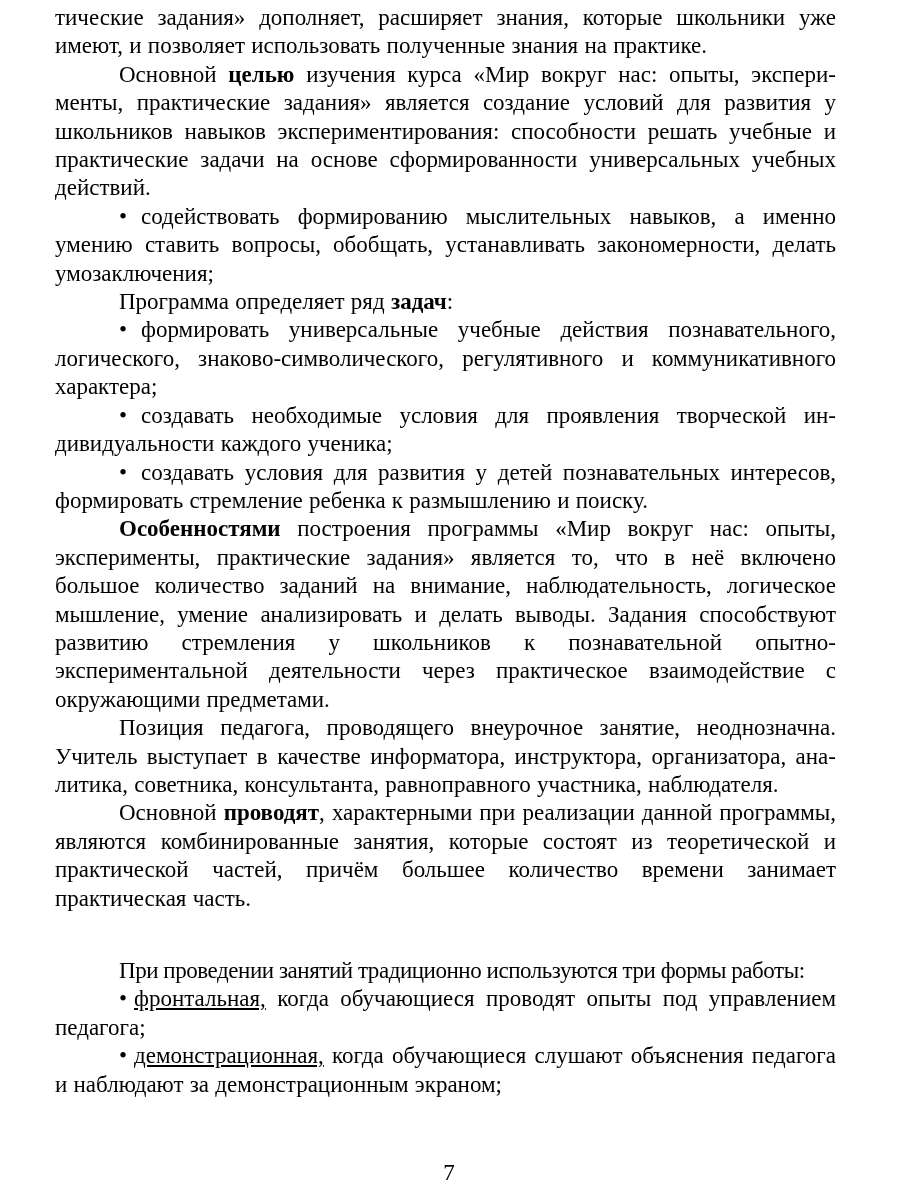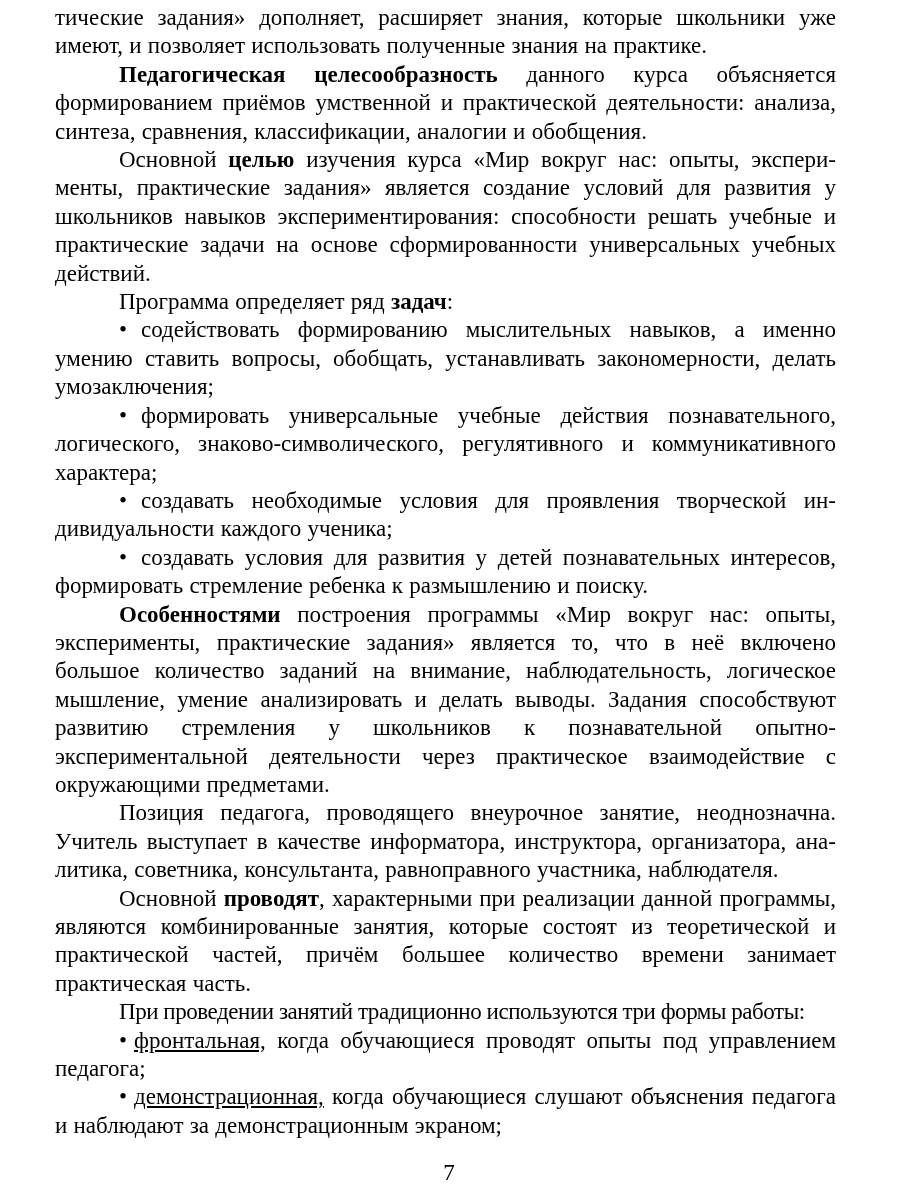--- a/index.html
+++ b/index.html
@@ -26,21 +26,21 @@
     margin: 0;
     padding: 0;
     text-align: justify;
     font-size: 23px;
     line-height: 28.4px;
     text-indent: 64px;
     hyphens: manual;
     word-spacing: 0.5px;
   }
   p.noindent { text-indent: 0; }
-  p.fit { letter-spacing: -0.45px; word-spacing: 0; }
+  p.fit { letter-spacing: -0.45px; word-spacing: 0; margin-top: 44px; }
   .b { font-weight: bold; }
   .u { text-decoration: underline; }
   .g1 .bullet { margin-right: 14px; }
   .g2 .bullet { margin-right: 7px; }
   .pagenum {
     position: absolute;
     left: 55px;
     right: 57px;
     bottom: 13px;
     text-align: center;
@@ -49,27 +49,26 @@
   }
 </style>
 </head>
 <body>
 
 <div class="page">
   <div class="content">
 
     <p class="para noindent"><span>тические задания» дополняет, расширяет знания, которые школьники уже имеют, и позволяет использовать полученные знания на практике.</span></p>
 
-    <p class="para"><span class="b">Педагогическая целесообразность</span><span> данного курса объясняется формированием приёмов умственной и практической деятельности: анали­за, синтеза, сравнения, классификации, аналогии и обобщения.</span></p>
 
     <p class="para"><span>Основной </span><span class="b">целью</span><span> изучения курса «Мир вокруг нас: опыты, экспери­менты, практические задания» является создание условий для развития у школьников навыков экспериментирования: способности решать учебные и практические задачи на основе сформированности универсальных учеб­ных действий.</span></p>
 
+    <p class="para g1"><span class="bullet">•</span><span>содействовать формированию мыслительных навыков, а именно умению ставить вопросы, обобщать, устанавливать закономерности, де­лать умозаключения;</span></p>
+
     <p class="para"><span>Программа определяет ряд </span><span class="b">задач</span><span>:</span></p>
-
-    <p class="para g1"><span class="bullet">•</span><span>содействовать формированию мыслительных навыков, а именно умению ставить вопросы, обобщать, устанавливать закономерности, де­лать умозаключения;</span></p>
 
     <p class="para g1"><span class="bullet">•</span><span>формировать универсальные учебные действия познавательного, логического, знаково-символического, регулятивного и коммуникативного характера;</span></p>
 
     <p class="para g1"><span class="bullet">•</span><span>создавать необходимые условия для проявления творческой ин­дивидуальности каждого ученика;</span></p>
 
     <p class="para g1"><span class="bullet">•</span><span>создавать условия для развития у детей познавательных интере­сов, формировать стремление ребенка к размышлению и поиску.</span></p>
 
     <p class="para"><span class="b">Особенностями</span><span> построения программы «Мир вокруг нас: опыты, эксперименты, практические задания» является то, что в неё включено большое количество заданий на внимание, наблюдательность, логическое мышление, умение анализировать и делать выводы. Задания способствуют развитию стремления у школьников к познавательной опытно-экспериментальной деятельности через практическое взаимодействие с окружающими предметами.</span></p>
 
     <p class="para"><span>Позиция педагога, проводящего внеурочное занятие, неоднозначна. Учитель выступает в качестве информатора, инструктора, организатора, ана­литика, советника, консультанта, равноправного участника, наблюдателя.</span></p>

